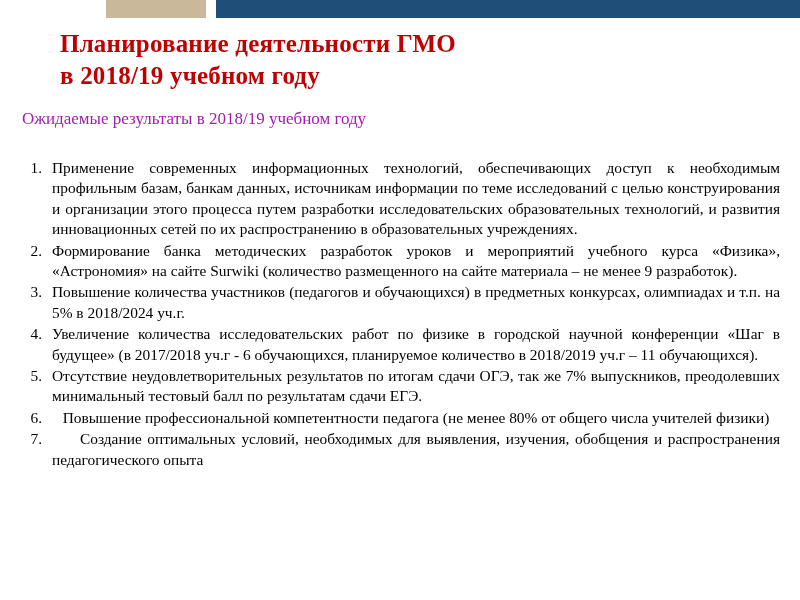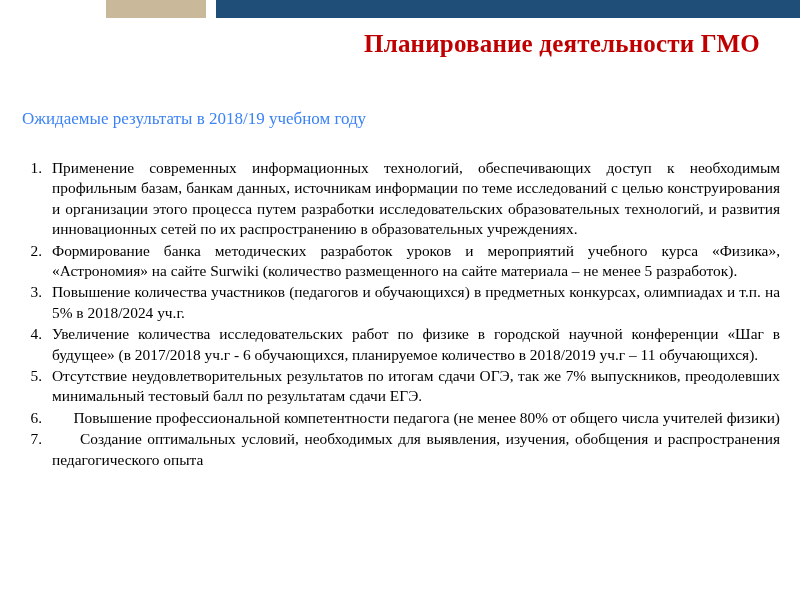--- a/index.html
+++ b/index.html
@@ -68,36 +68,36 @@
     width: 800px;
     height: 2px;
     background: #ffffff;
   }
 
   .title-block {
     position: absolute;
     top: 28px;
     left: 60px;
     width: 700px;
-    text-align: right;
+    text-align: left;
   }
   .title-line {
     color: #c00000;
     font-weight: bold;
     font-size: 25px;
     line-height: 32px;
     letter-spacing: 0.2px;
   }
 
   .subtitle {
     position: absolute;
     top: 108px;
     left: 22px;
     width: 740px;
-    color: #3b82f6;
+    color: #a21caf;
     font-size: 17px;
     line-height: 22px;
   }
 
   .list {
     position: absolute;
     top: 158px;
     left: 22px;
     width: 758px;
     color: #000000;
@@ -114,21 +114,21 @@
     text-align: right;
     padding-right: 10px;
     box-sizing: border-box;
   }
   .txt {
     flex: 1;
     text-align: justify;
     text-justify: inter-word;
   }
   .txt.nojust {
-    text-align: right;
+    text-align: center;
   }
   .indent-first {
     display: inline-block;
     width: 28px;
   }
 </style>
 </head>
 <body>
 
 <div class="slide">
@@ -139,34 +139,35 @@
     <div class="seg seg-white2"></div>
     <div class="seg seg-blue"></div>
   </div>
   <div class="leftstripe"></div>
   <div class="leftbar"></div>
   <div class="bottomline"></div>
   <div class="bottombar"></div>
 
   <div class="title-block">
     <div class="title-line">Планирование деятельности ГМО</div>
+    <div class="title-line">в 2018/19 учебном году</div>
   </div>
 
   <div class="subtitle">Ожидаемые результаты в 2018/19 учебном году</div>
 
   <div class="list">
 
     <div class="item">
       <div class="num">1.</div>
       <div class="txt">Применение современных информационных технологий, обеспечивающих доступ к необходимым профильным базам, банкам данных, источникам информации по теме исследований с целью конструирования и организации этого процесса путем разработки исследовательских образовательных технологий, и развития инновационных сетей по их распространению в образовательных учреждениях.</div>
     </div>
 
     <div class="item">
       <div class="num">2.</div>
-      <div class="txt">Формирование банка методических разработок уроков и мероприятий учебного курса «Физика», «Астрономия» на сайте Surwiki (количество размещенного на сайте материала – не менее 5 разработок).</div>
+      <div class="txt">Формирование банка методических разработок уроков и мероприятий учебного курса «Физика», «Астрономия» на сайте Surwiki (количество размещенного на сайте материала – не менее 9 разработок).</div>
     </div>
 
     <div class="item">
       <div class="num">3.</div>
       <div class="txt">Повышение количества участников (педагогов и обучающихся) в предметных конкурсах, олимпиадах и т.п. на 5% в 2018/2024 уч.г.</div>
     </div>
 
     <div class="item">
       <div class="num">4.</div>
       <div class="txt">Увеличение количества исследовательских работ по физике в городской научной конференции «Шаг в будущее» (в 2017/2018 уч.г -  6 обучающихся, планируемое количество в 2018/2019 уч.г – 11 обучающихся).</div>

